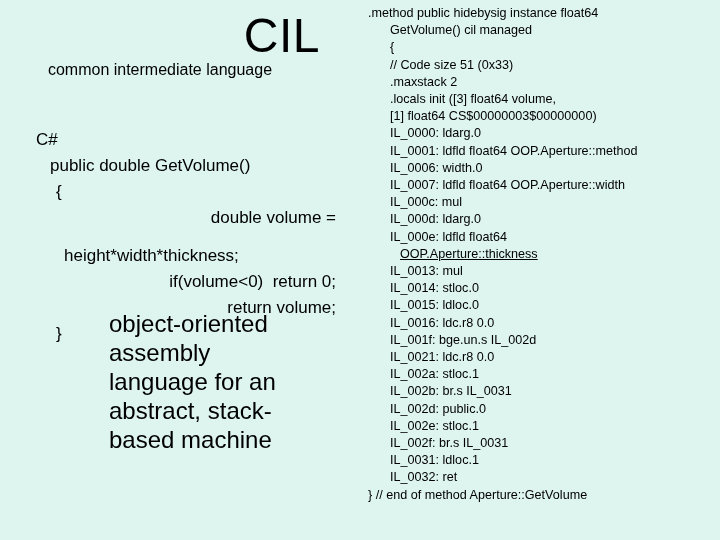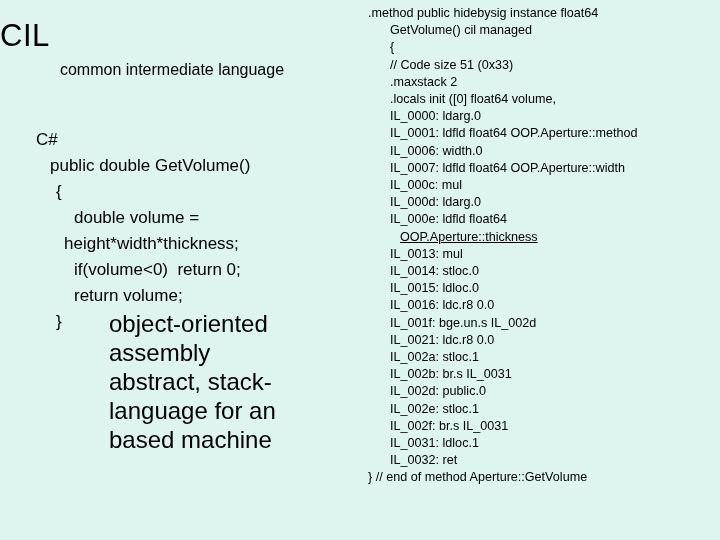--- a/index.html
+++ b/index.html
@@ -29,58 +29,57 @@
     top: 0;
     width: 360px;
     height: 540px;
   }
 
   #title {
     position: absolute;
     left: 0;
     top: 14px;
     width: 320px;
-    text-align: left;
-    font-size: 31px;
+    text-align: right;
+    font-size: 48px;
     line-height: 44px;
     font-weight: 400;
     letter-spacing: 0.5px;
   }
 
   #subtitle {
     position: absolute;
     left: 0;
     top: 60px;
     width: 320px;
     text-align: center;
     font-size: 16px;
     line-height: 20px;
     font-weight: 400;
-    padding-left: 12px;
   }
 
   #csharp-block {
     position: absolute;
     left: 36px;
     top: 127px;
     width: 300px;
     font-size: 17px;
     line-height: 26px;
     font-weight: 400;
     white-space: pre;
   }
   #csharp-block .cs-line {
     display: block;
     white-space: pre;
   }
   .ind-0 { padding-left: 0px; }
   .ind-1 { padding-left: 14px; }
   .ind-2 { padding-left: 20px; }
-  .ind-3 { padding-left: 38px; }
-  .ind-4 { padding-left: 28px; }
+  .ind-3 { padding-left: 38px; text-align: right; }
+  .ind-4 { padding-left: 28px; margin-top: 12px; }
 
   #tagline {
     position: absolute;
     left: 109px;
     top: 309px;
     width: 215px;
     font-size: 24px;
     line-height: 29px;
     font-weight: 400;
   }
@@ -116,34 +115,35 @@
 
     <div id="title">CIL</div>
 
     <div id="subtitle">common intermediate language</div>
 
     <div id="csharp-block"><span class="cs-line ind-0">C#</span><span class="cs-line ind-1">public double GetVolume()</span><span class="cs-line ind-2">{</span><span class="cs-line ind-3">double volume =</span><span class="cs-line ind-4">height*width*thickness;</span><span class="cs-line ind-3">if(volume&lt;0)  return 0;</span><span class="cs-line ind-3">return volume;</span><span class="cs-line ind-2">}</span></div>
 
     <div id="tagline">
         <span class="tag-line">object-oriented</span>
         <span class="tag-line">assembly</span>
+        <span class="tag-line">language for an</span>
         <span class="tag-line">abstract, stack-</span>
-        <span class="tag-line">language for an</span>
         <span class="tag-line">based machine</span>
       </div>
 
   </div>
 
   <div id="right-column">
       <span class="il-line il-ind-0">.method public hidebysig instance float64</span>
       <span class="il-line il-ind-1">GetVolume() cil managed</span>
       <span class="il-line il-ind-1">{</span>
       <span class="il-line il-ind-1">// Code size 51 (0x33)</span>
       <span class="il-line il-ind-1">.maxstack 2</span>
-      <span class="il-line il-ind-1">.locals init ([0] float64 volume,</span>
+      <span class="il-line il-ind-1">.locals init ([3] float64 volume,</span>
+      <span class="il-line il-ind-1">[1] float64 CS$00000003$00000000)</span>
       <span class="il-line il-ind-1">IL_0000: ldarg.0</span>
       <span class="il-line il-ind-1">IL_0001: ldfld float64 OOP.Aperture::method</span>
       <span class="il-line il-ind-1">IL_0006: width.0</span>
       <span class="il-line il-ind-1">IL_0007: ldfld float64 OOP.Aperture::width</span>
       <span class="il-line il-ind-1">IL_000c: mul</span>
       <span class="il-line il-ind-1">IL_000d: ldarg.0</span>
       <span class="il-line il-ind-1">IL_000e: ldfld float64</span>
       <span class="il-line il-ind-2">OOP.Aperture::thickness</span>
       <span class="il-line il-ind-1">IL_0013: mul</span>
       <span class="il-line il-ind-1">IL_0014: stloc.0</span>

